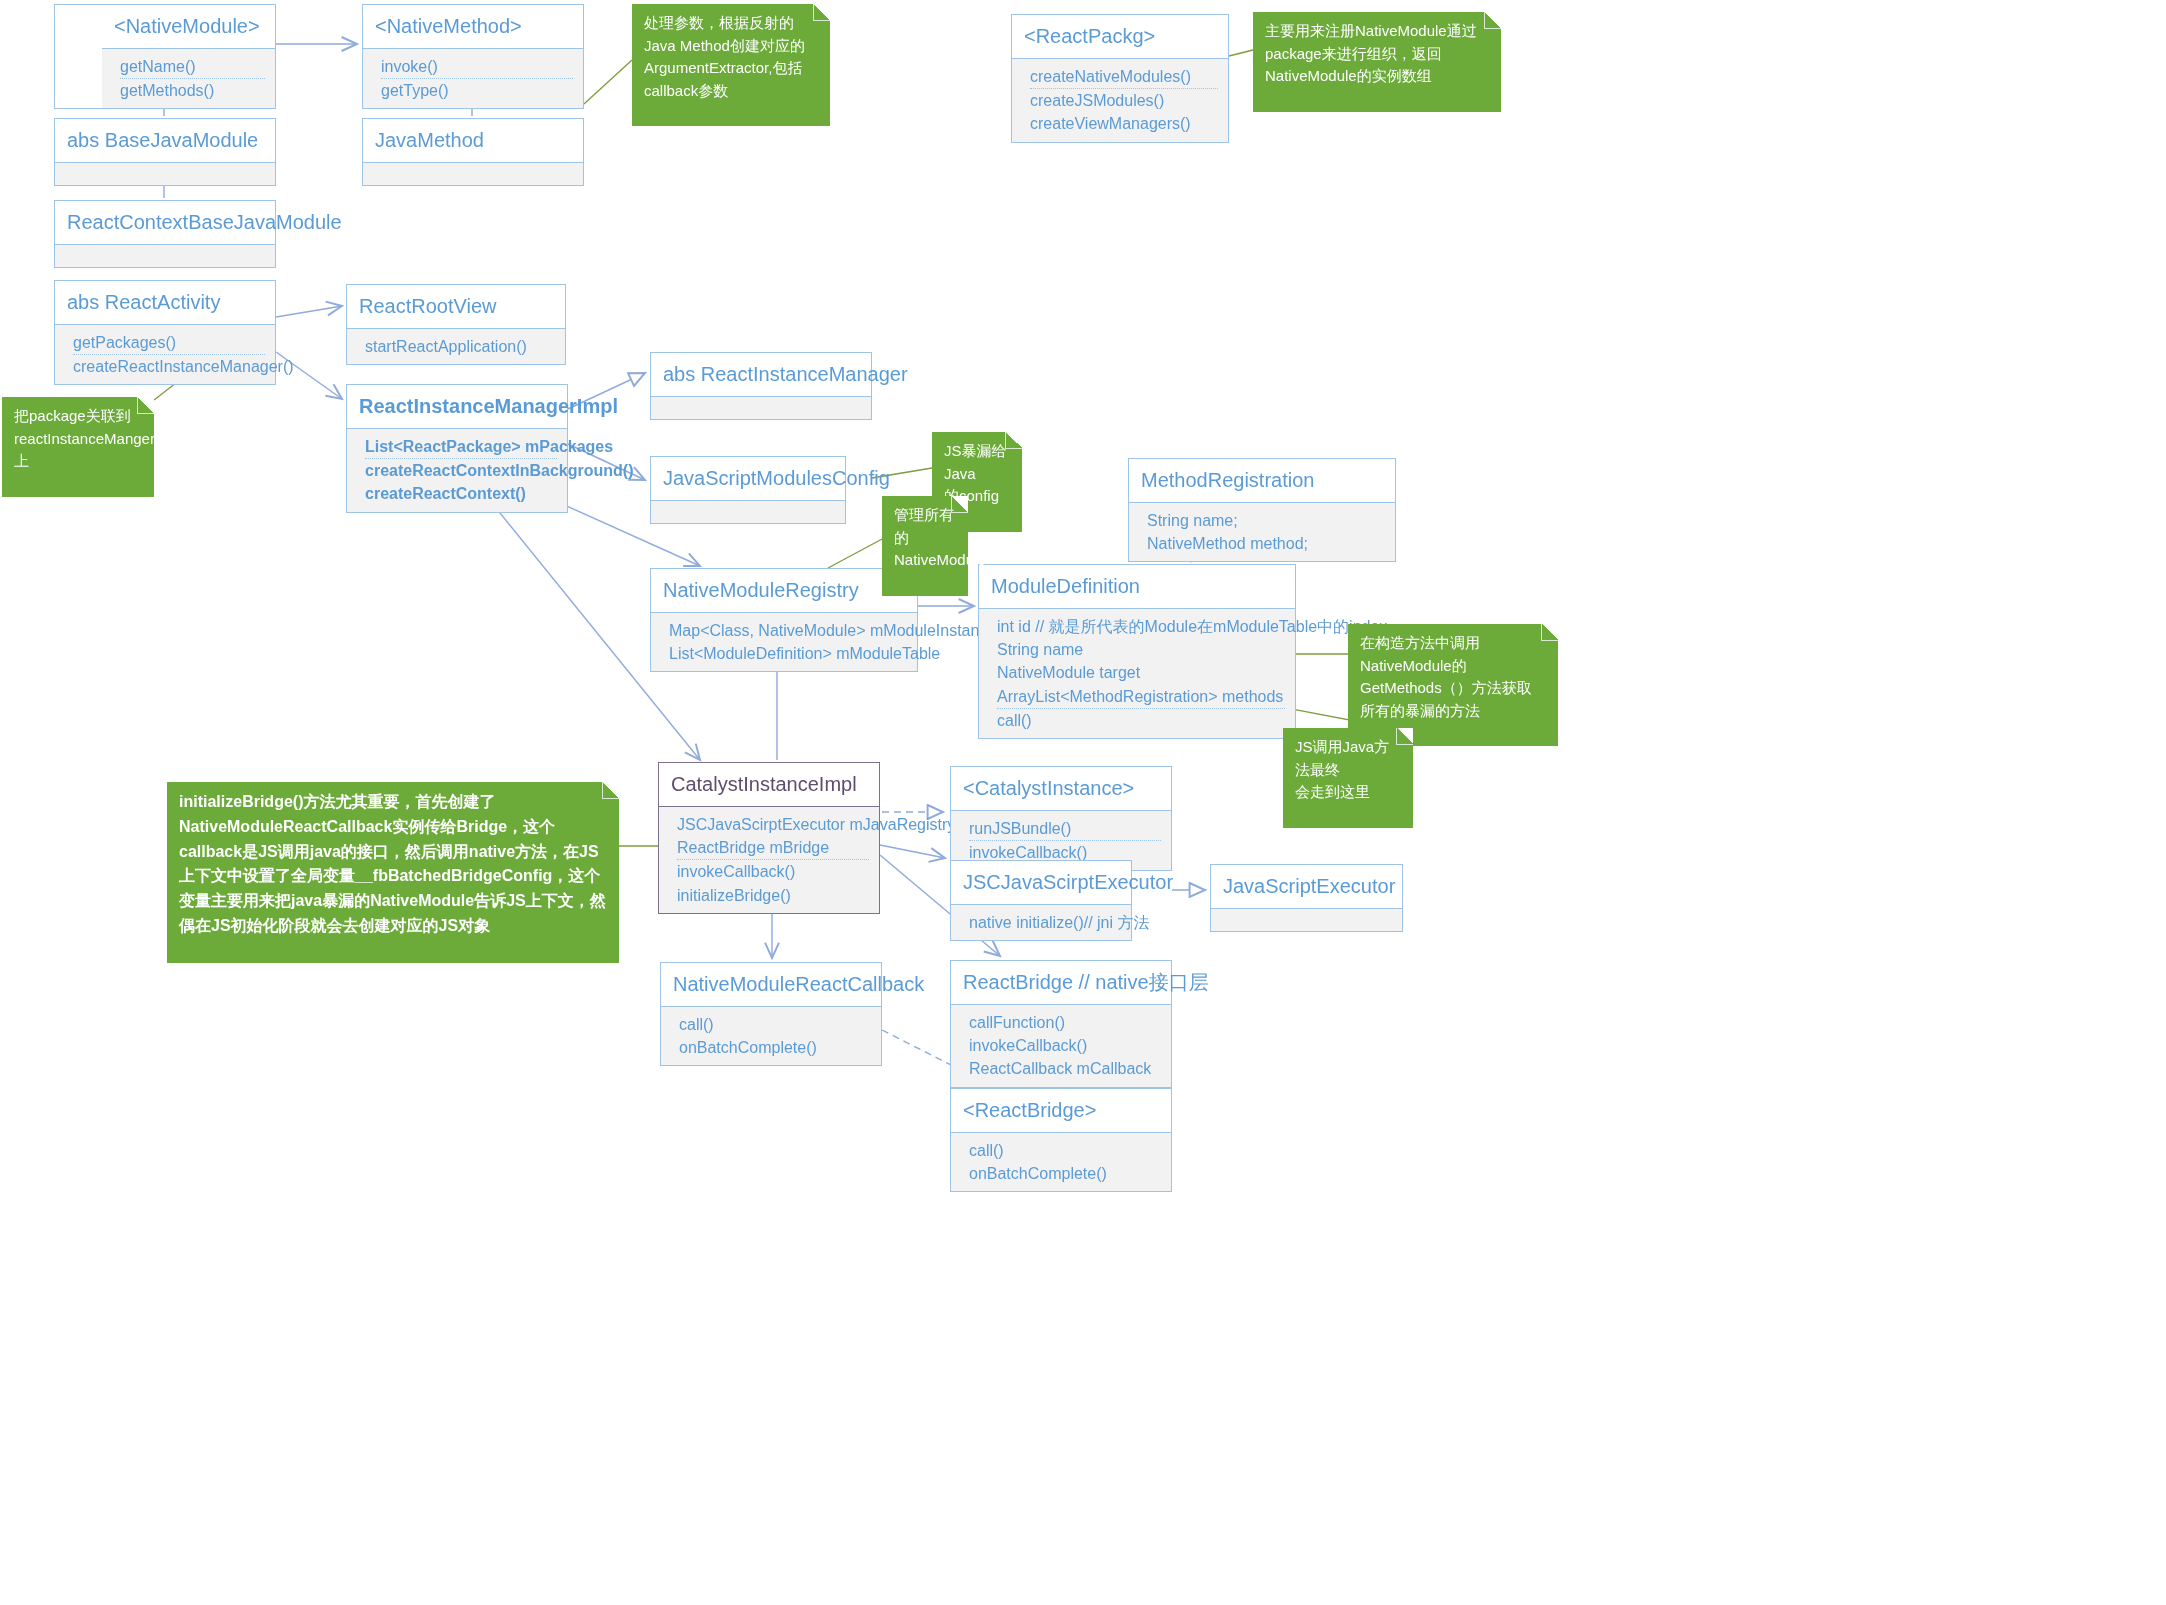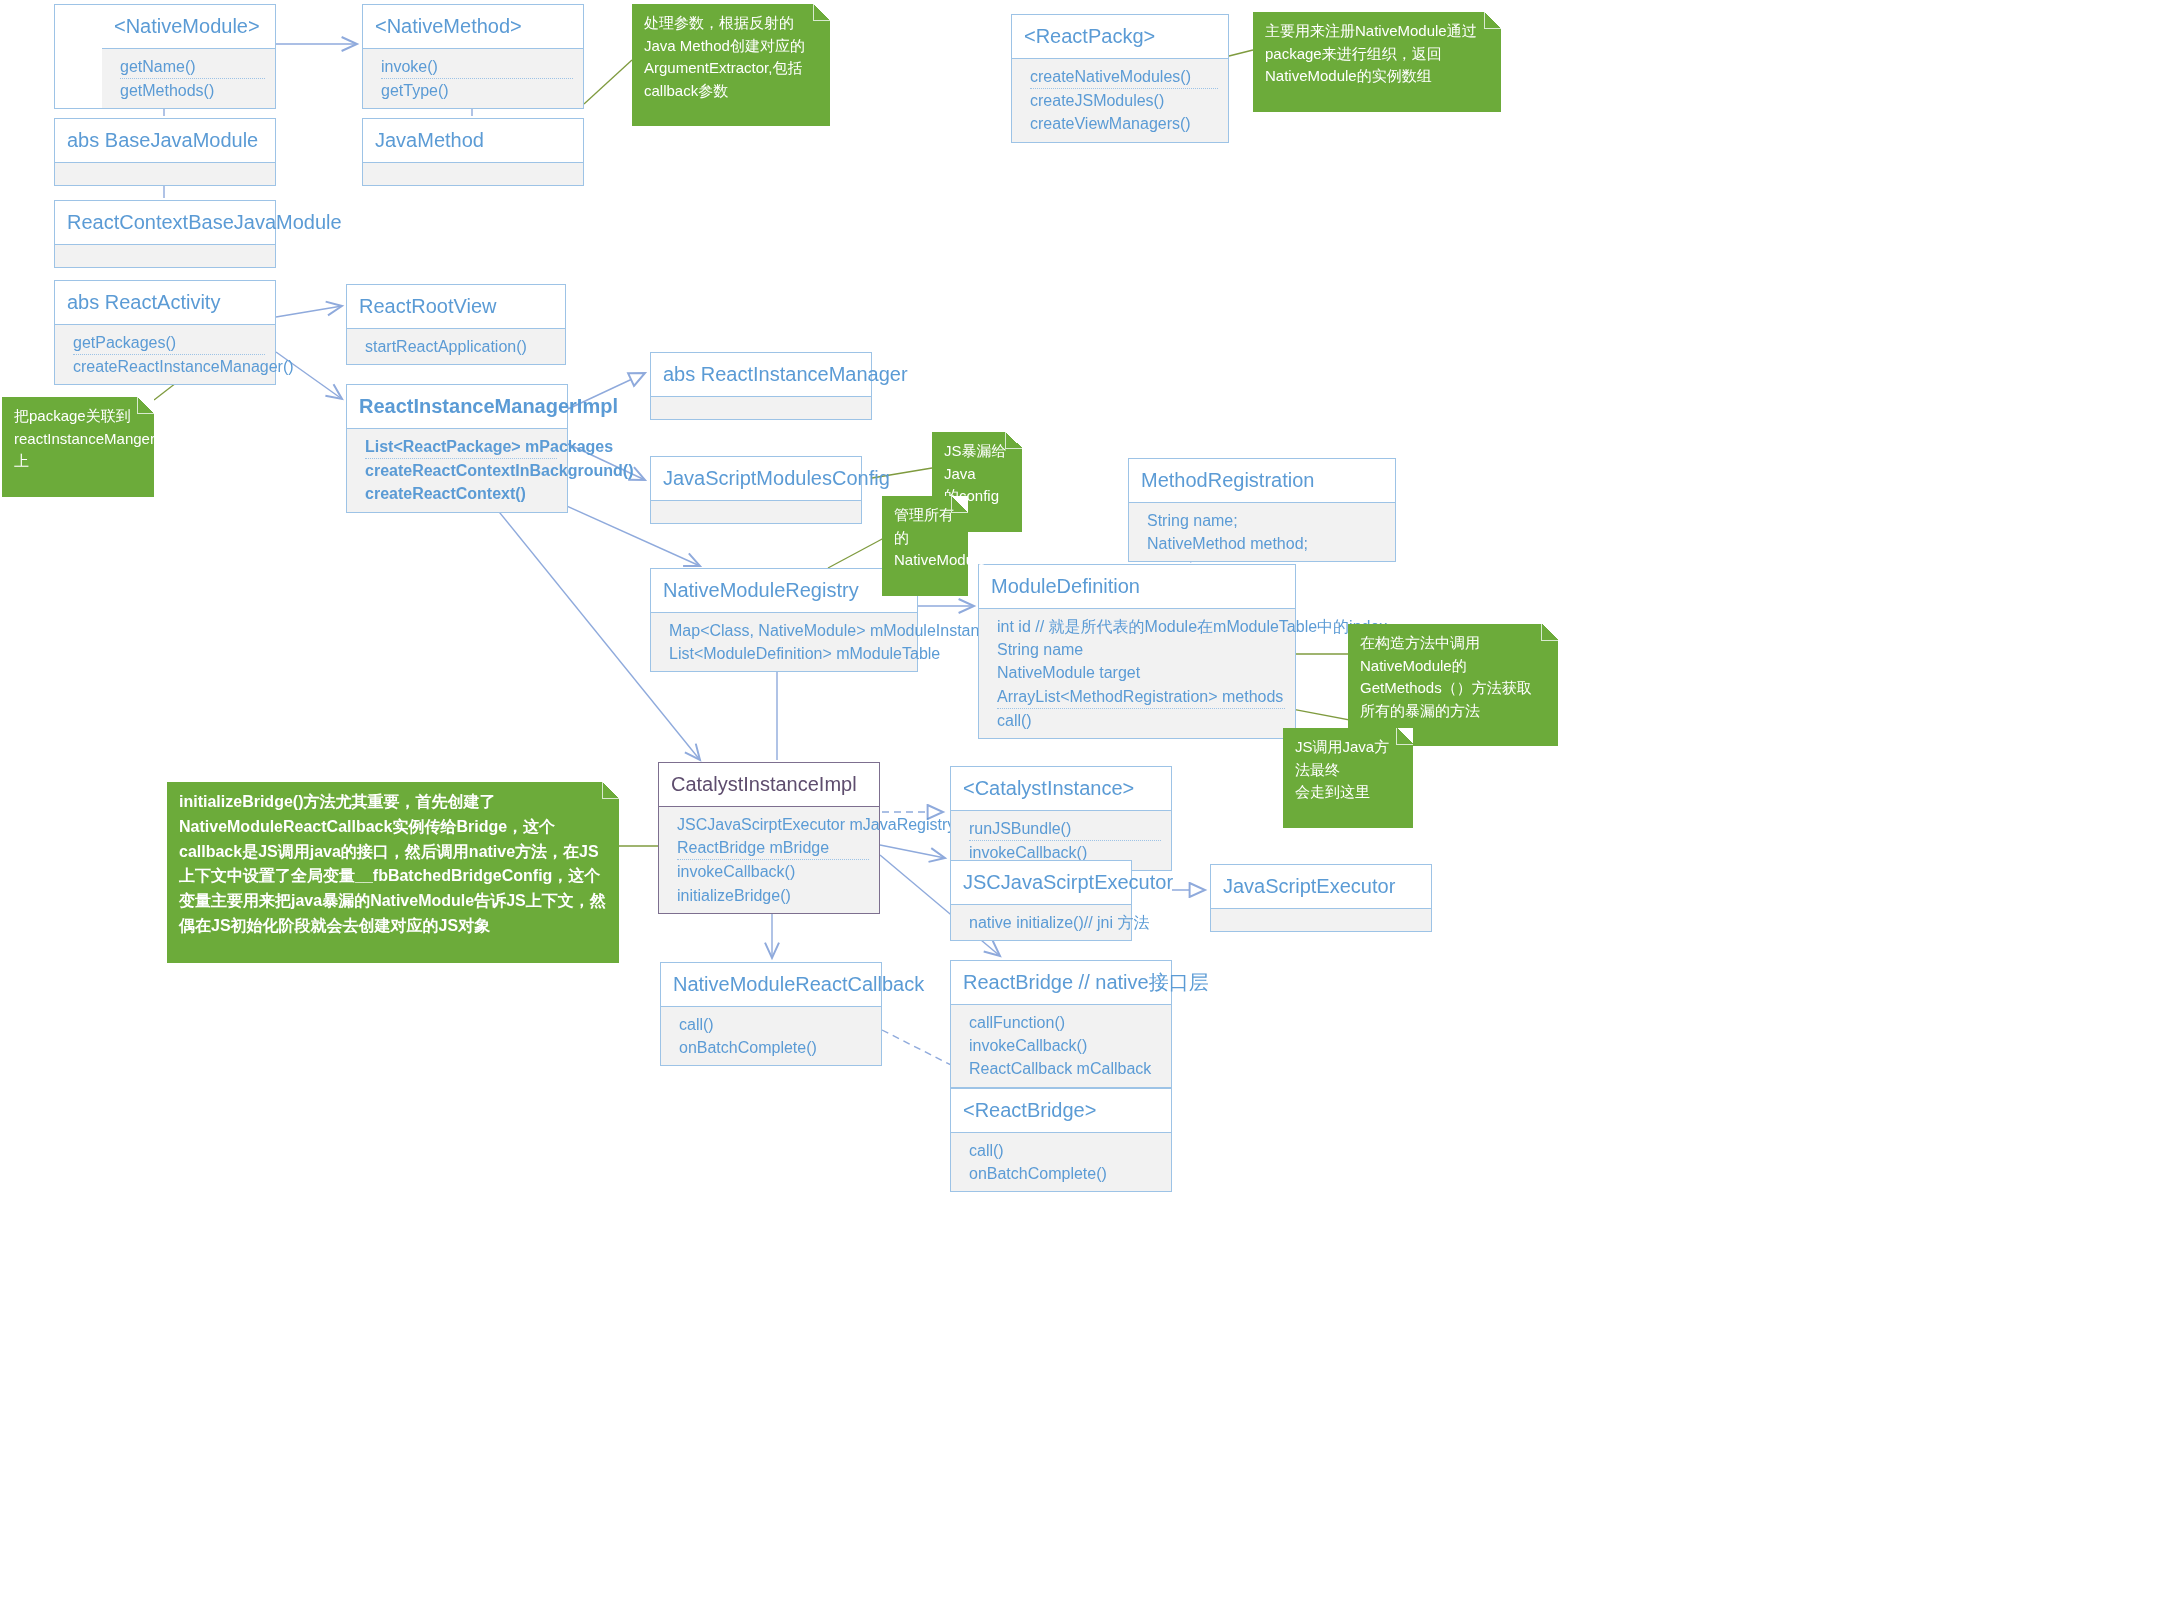--- a/index.html
+++ b/index.html
@@ -166,21 +166,21 @@
         <div class="compartment">
           <div class="row">List&lt;ReactPackage&gt; mPackages</div>
           <div class="row sep">createReactContextInBackground()</div>
           <div class="row">createReactContext()</div>
         </div>
       </div>
       <div class="uml" style="left: 650px; top: 352px; width: 222px; min-height: 42px;">
         <div class="title">abs ReactInstanceManager</div>
         <div class="compartment empty"></div>
       </div>
-      <div class="uml" style="left: 650px; top: 456px; width: 212px; min-height: 58px; text-align: center;">
+      <div class="uml" style="left: 650px; top: 456px; width: 196px; min-height: 58px; text-align: center;">
         <div class="title">JavaScriptModulesConfig</div>
         <div class="compartment empty"></div>
       </div>
       <div class="uml" style="left: 1128px; top: 458px; width: 268px; min-height: 68px;">
         <div class="title">MethodRegistration</div>
         <div class="compartment">
           <div class="row">String name;</div>
           <div class="row">NativeMethod method;</div>
         </div>
       </div>
@@ -216,21 +216,21 @@
           <div class="row">runJSBundle()</div>
           <div class="row sep">invokeCallback()</div>
         </div>
       </div>
       <div class="uml" style="left: 950px; top: 860px; width: 182px; min-height: 60px;">
         <div class="title">JSCJavaScirptExecutor</div>
         <div class="compartment">
           <div class="row">native initialize()// jni 方法</div>
         </div>
       </div>
-      <div class="uml" style="left: 1210px; top: 864px; width: 222px; min-height: 58px;">
+      <div class="uml" style="left: 1210px; top: 864px; width: 193px; min-height: 58px;">
         <div class="title">JavaScriptExecutor</div>
         <div class="compartment empty"></div>
       </div>
       <div class="uml" style="left: 660px; top: 962px; width: 222px; min-height: 68px;">
         <div class="title">NativeModuleReactCallback</div>
         <div class="compartment">
           <div class="row">call()</div>
           <div class="row">onBatchComplete()</div>
         </div>
       </div>

